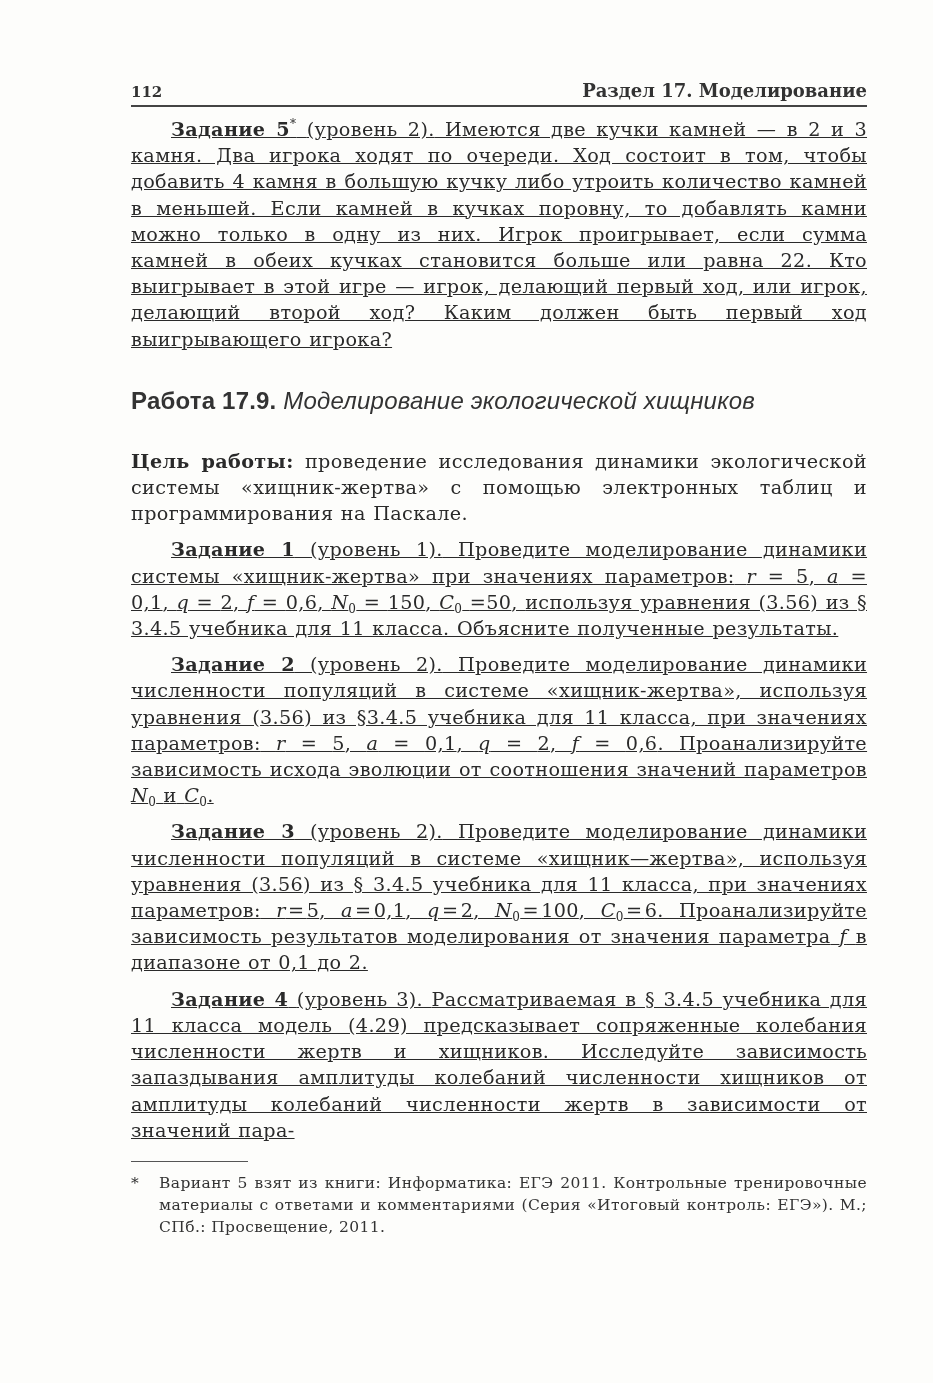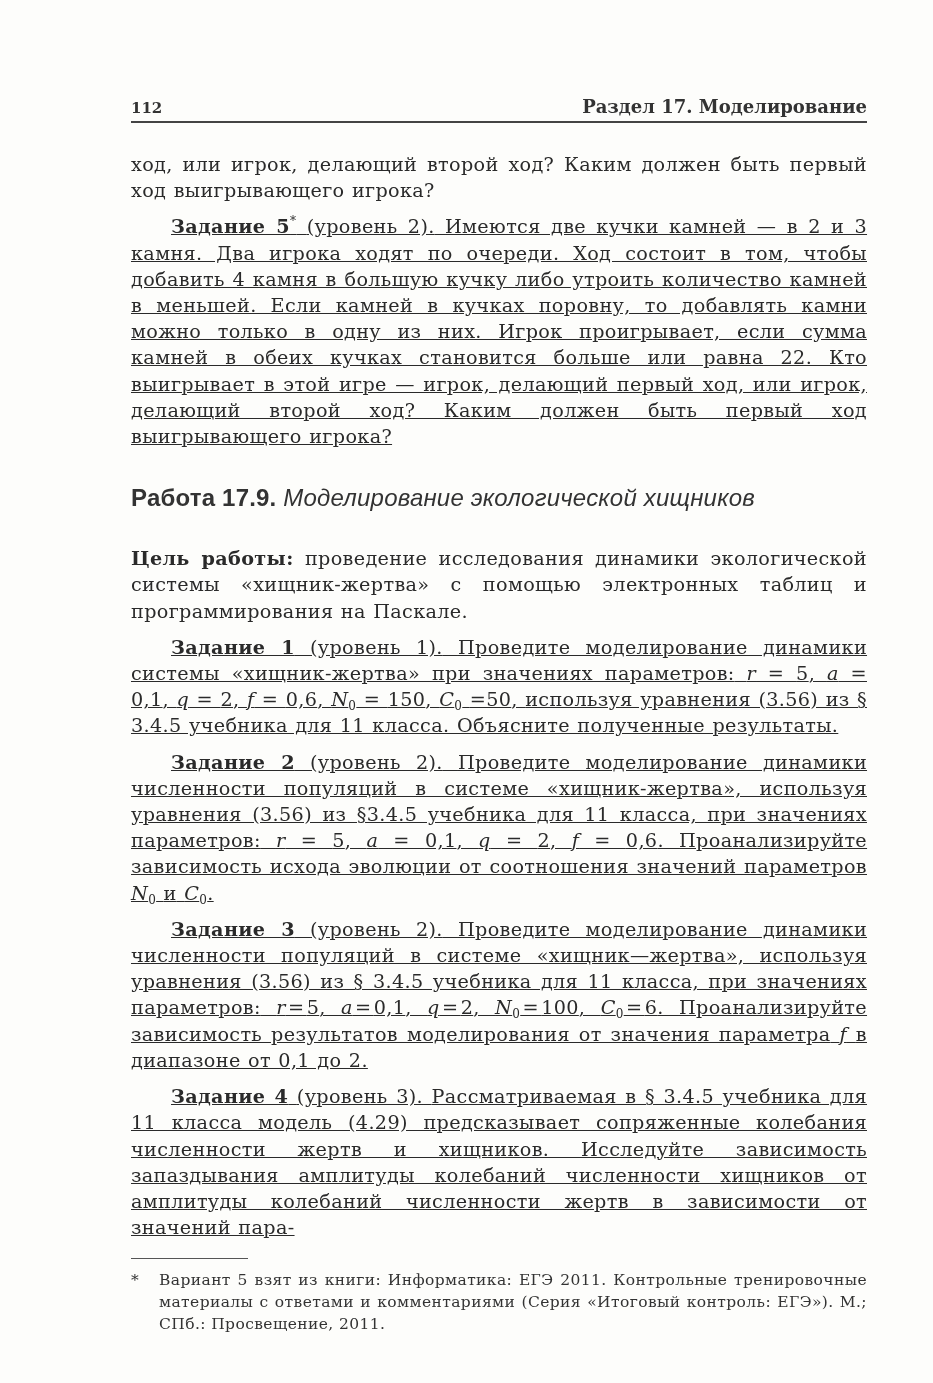--- a/index.html
+++ b/index.html
@@ -6,21 +6,21 @@
   body {
     width: 933px; height: 1383px;
     background: #fdfdfb;
     position: relative;
     overflow: hidden;
     color: #2a2a2a;
     font-family: "DejaVu Serif", "Liberation Serif", serif;
   }
   .page {
     position: absolute;
-    left: 131px; top: 96px;
+    left: 131px; top: 80px;
     width: 736px;
   }
   .running-head {
     display: flex; justify-content: space-between; align-items: baseline;
     font-size: 15px; font-weight: bold;
     padding-bottom: 4px;
     border-bottom: 2px solid #444;
     color: #333;
   }
   .running-head .right { font-weight: bold; font-size: 18px; }
@@ -71,21 +71,20 @@
 <body>
 
 <div class="page">
 
   <div class="running-head">
     <span>112</span>
     <span class="right">Раздел 17. Моделирование</span>
   </div>
 
   <div class="body-text">
-    <p class="p lead">ход, или игрок, делающий второй ход? Каким должен быть первый ход выигрывающего игрока?</p>
 
     <p class="p indent gap">
       <b>Задание 5</b><sup>*</sup>
       <span>(уровень 2).</span>
       <span>Имеются две кучки камней — в 2 и 3 камня. Два игрока ходят по очереди. Ход состоит в том, чтобы добавить 4 камня в большую кучку либо утроить количество камней в меньшей. Если камней в кучках поровну, то добавлять камни можно только в одну из них. Игрок проигрывает, если сумма камней в обеих кучках становится больше или равна 22. Кто выигрывает в этой игре — игрок, делающий первый ход, или игрок, делающий второй ход? Каким должен быть первый ход выигрывающего игрока?</span>
     </p>
   </div>
 
   <div class="work-title">
     <span class="num">Работа 17.9.</span>

